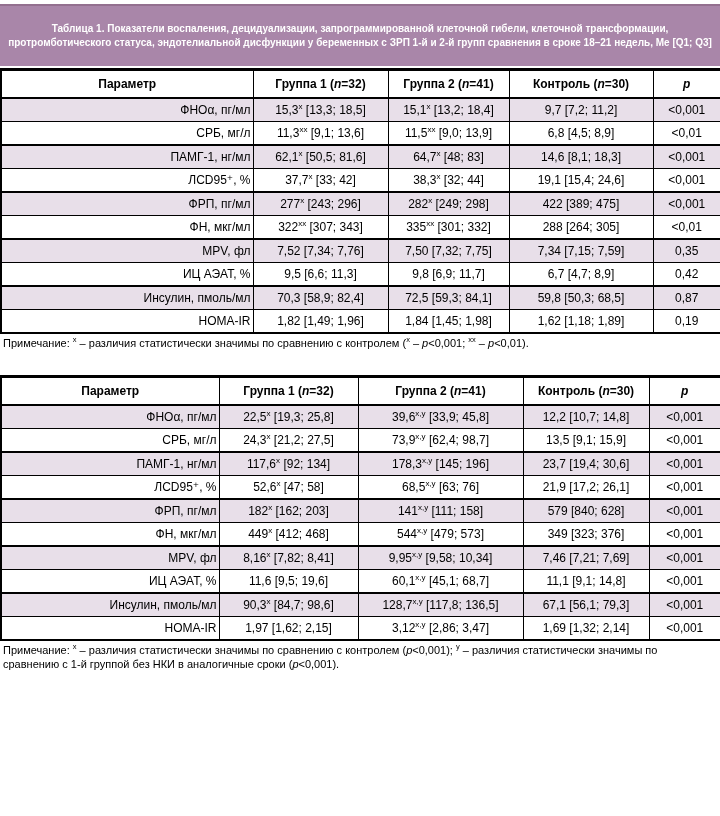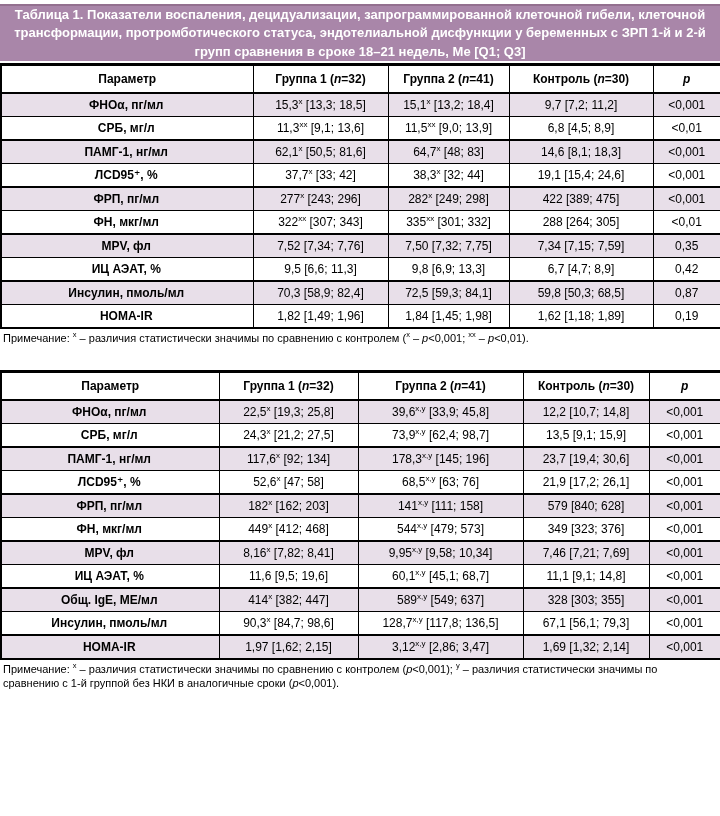--- a/index.html
+++ b/index.html
@@ -9,23 +9,23 @@
     color:#000;
     padding-top:4px;
   }
   .section{width:720px;}
   .band{
     background:#a986a9;
     border-top:2px solid #93708f;
     color:#ffffff;
     font-weight:bold;
     text-align:center;
-    font-size:13px;
+    font-size:10px;
     line-height:1.42;
-    padding:0 6px;
+    padding:16px 6px;
     box-sizing:border-box;
   }
   table{
     width:720px;
     border-collapse:collapse;
     table-layout:fixed;
     border:2px solid #000;
     border-top:3px solid #000;
     margin-top:2px;
   }
@@ -43,21 +43,21 @@
     font-size:12px;
     text-align:center;
     padding:4px 2px;
     border-top:1px solid #000;
     border-left:1px solid #000;
     background:#fff;
     overflow:hidden;
     white-space:nowrap;
   }
   td:first-child{border-left:none;}
-  td.param{text-align:center;padding-left:0;font-weight:bold;}
+  td.param{text-align:right;padding-left:0;}
   tbody tr:nth-child(odd) td{background:#e8dfe9;border-top-width:2px;}
   tbody tr:first-child td{border-top-width:0;}
   sup{font-size:8px;line-height:0;}
   .note{
     font-size:11px;
     line-height:1.3;
     padding:2px 4px 0 3px;
   }
   .note sup{font-size:7.5px;}
   .gap{height:22px;}
@@ -130,21 +130,21 @@
         <tr>
           <td class="param">MPV, фл</td>
           <td>7,52 [7,34; 7,76]</td>
           <td>7,50 [7,32; 7,75]</td>
           <td>7,34 [7,15; 7,59]</td>
           <td>0,35</td>
         </tr>
         <tr>
           <td class="param">ИЦ АЭАТ, %</td>
           <td>9,5 [6,6; 11,3]</td>
-          <td>9,8 [6,9; 13,3]</td>
+          <td>9,8 [6,9; 11,7]</td>
           <td>6,7 [4,7; 8,9]</td>
           <td>0,42</td>
         </tr>
         <tr>
           <td class="param">Инсулин, пмоль/мл</td>
           <td>70,3 [58,9; 82,4]</td>
           <td>72,5 [59,3; 84,1]</td>
           <td>59,8 [50,3; 68,5]</td>
           <td>0,87</td>
         </tr>
@@ -231,27 +231,20 @@
           <td>&lt;0,001</td>
         </tr>
         <tr>
           <td class="param">ИЦ АЭАТ, %</td>
           <td>11,6 [9,5; 19,6]</td>
           <td>60,1<sup>х,у</sup> [45,1; 68,7]</td>
           <td>11,1 [9,1; 14,8]</td>
           <td>&lt;0,001</td>
         </tr>
         <tr>
-          <td class="param">Общ. IgE, МЕ/мл</td>
-          <td>414<sup>х</sup> [382; 447]</td>
-          <td>589<sup>х,у</sup> [549; 637]</td>
-          <td>328 [303; 355]</td>
-          <td>&lt;0,001</td>
-        </tr>
-        <tr>
           <td class="param">Инсулин, пмоль/мл</td>
           <td>90,3<sup>х</sup> [84,7; 98,6]</td>
           <td>128,7<sup>х,у</sup> [117,8; 136,5]</td>
           <td>67,1 [56,1; 79,3]</td>
           <td>&lt;0,001</td>
         </tr>
         <tr>
           <td class="param">HOMA-IR</td>
           <td>1,97 [1,62; 2,15]</td>
           <td>3,12<sup>х,у</sup> [2,86; 3,47]</td>

